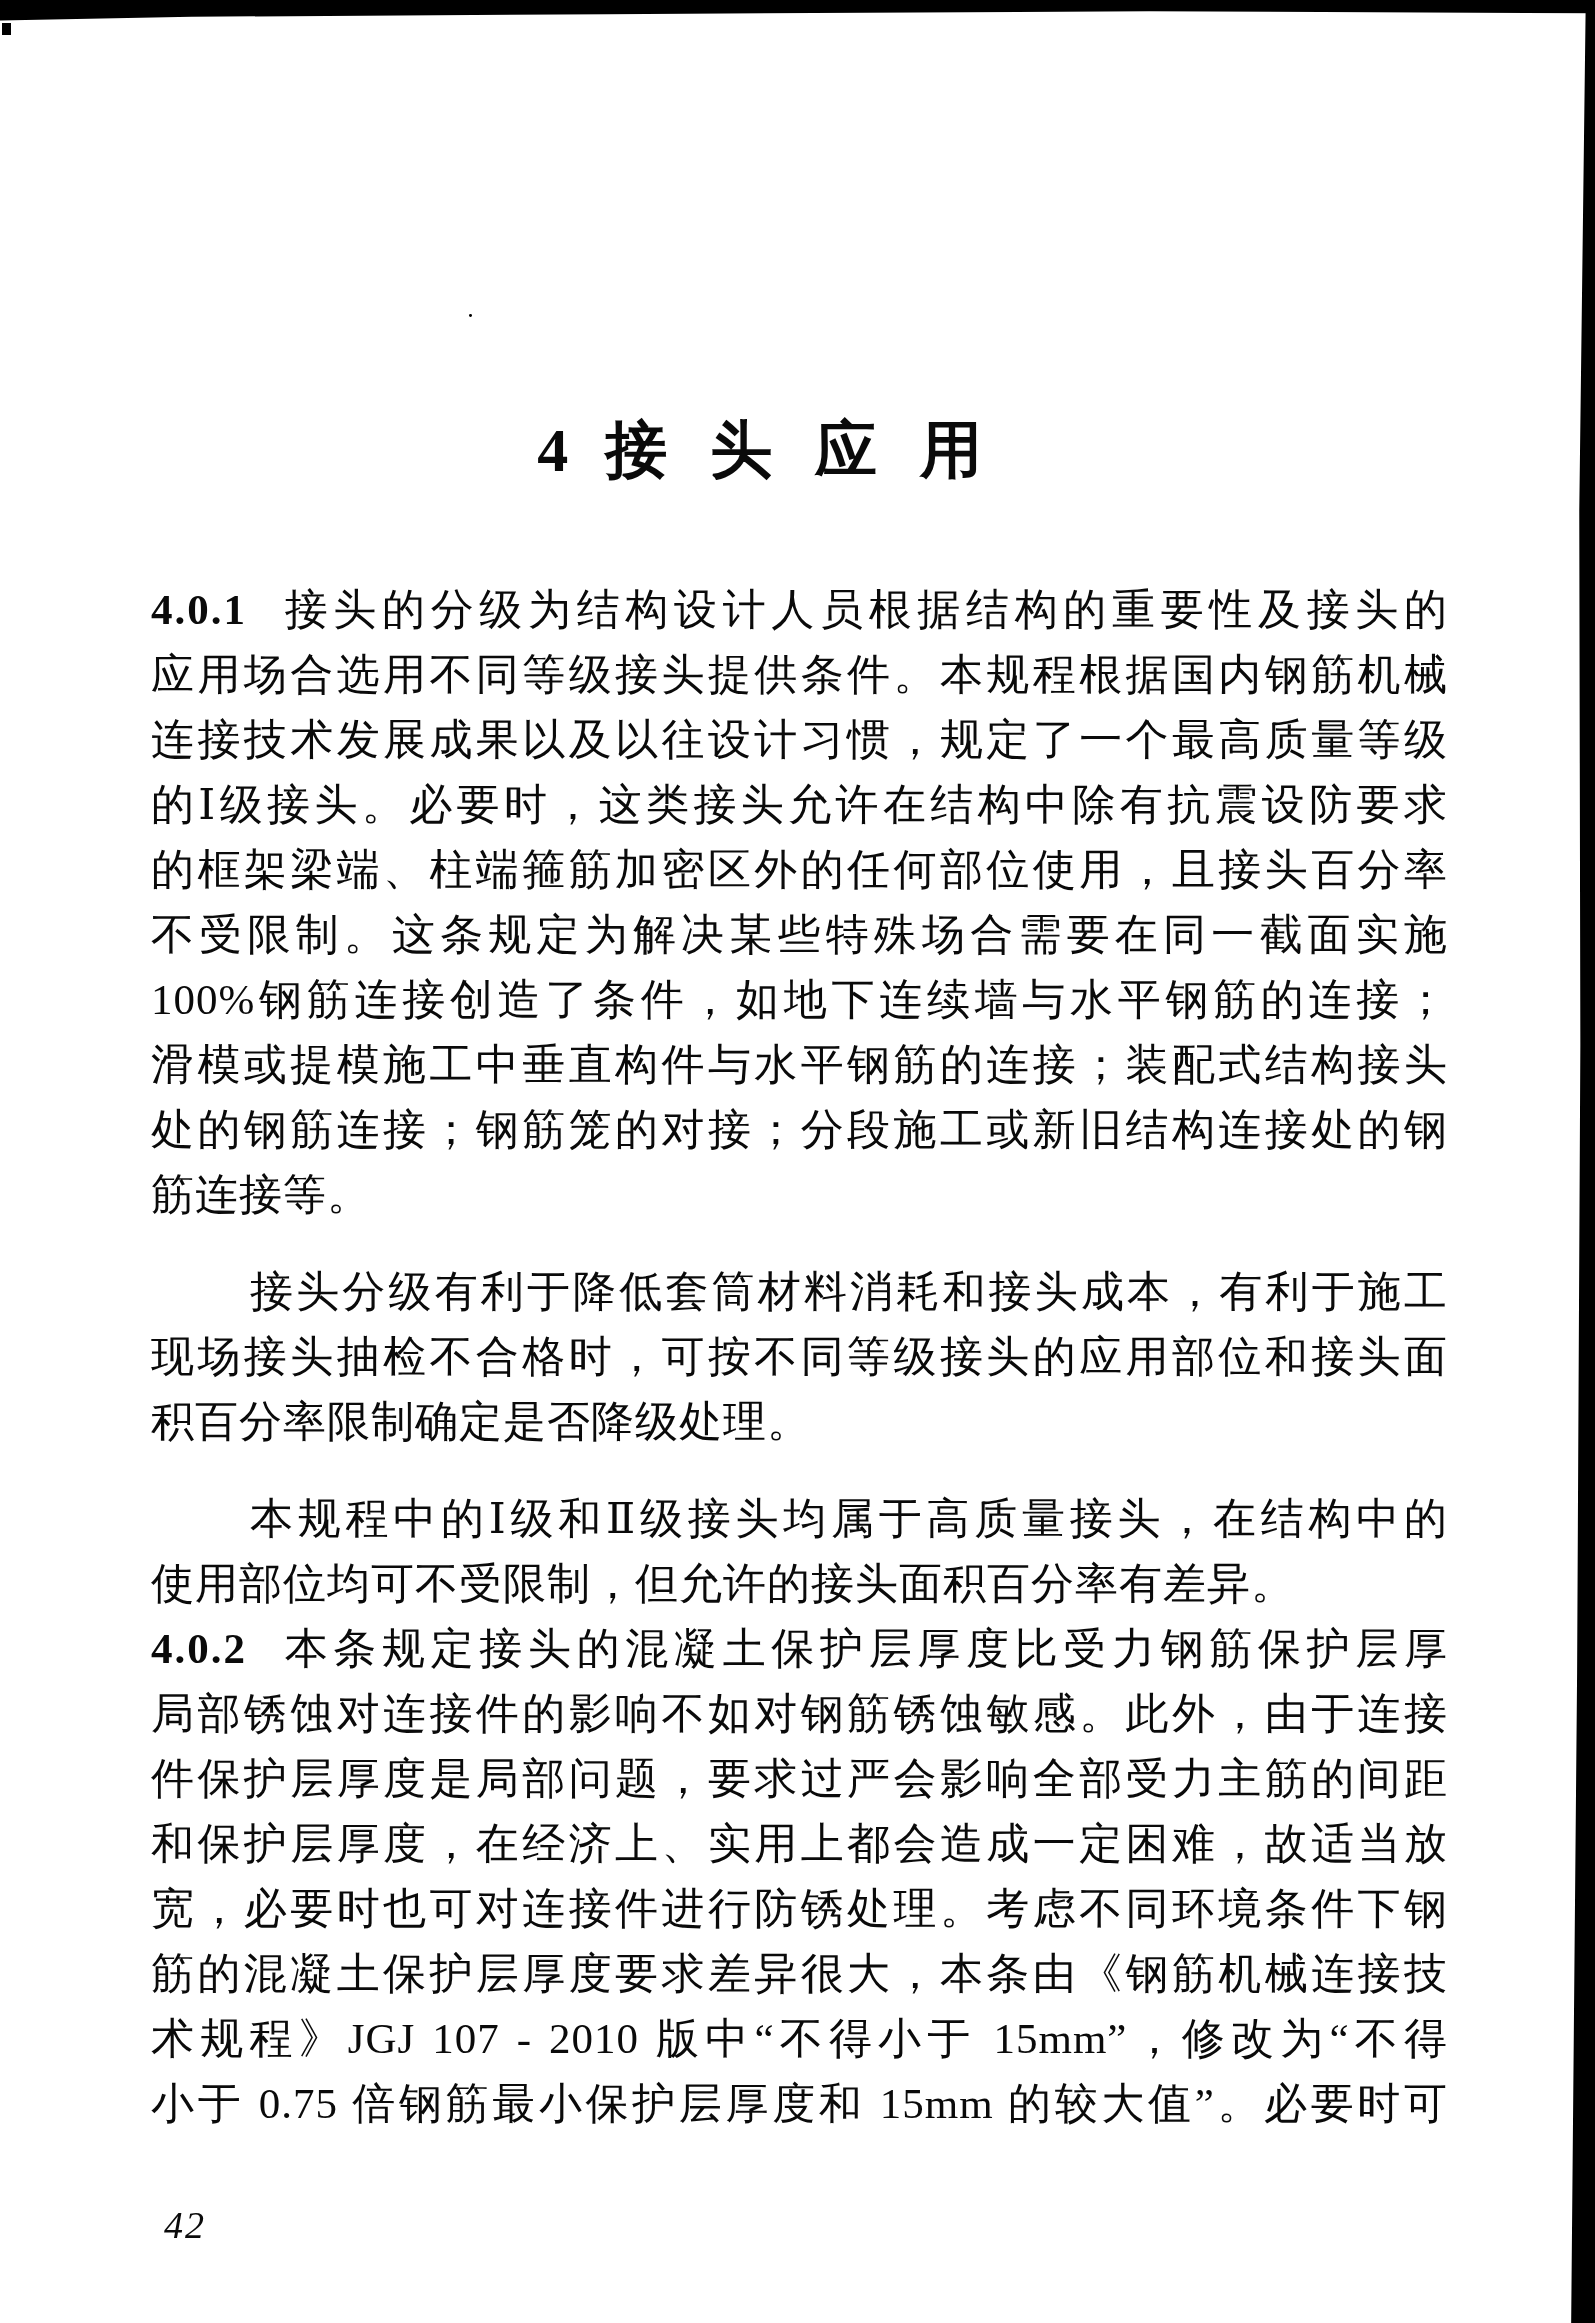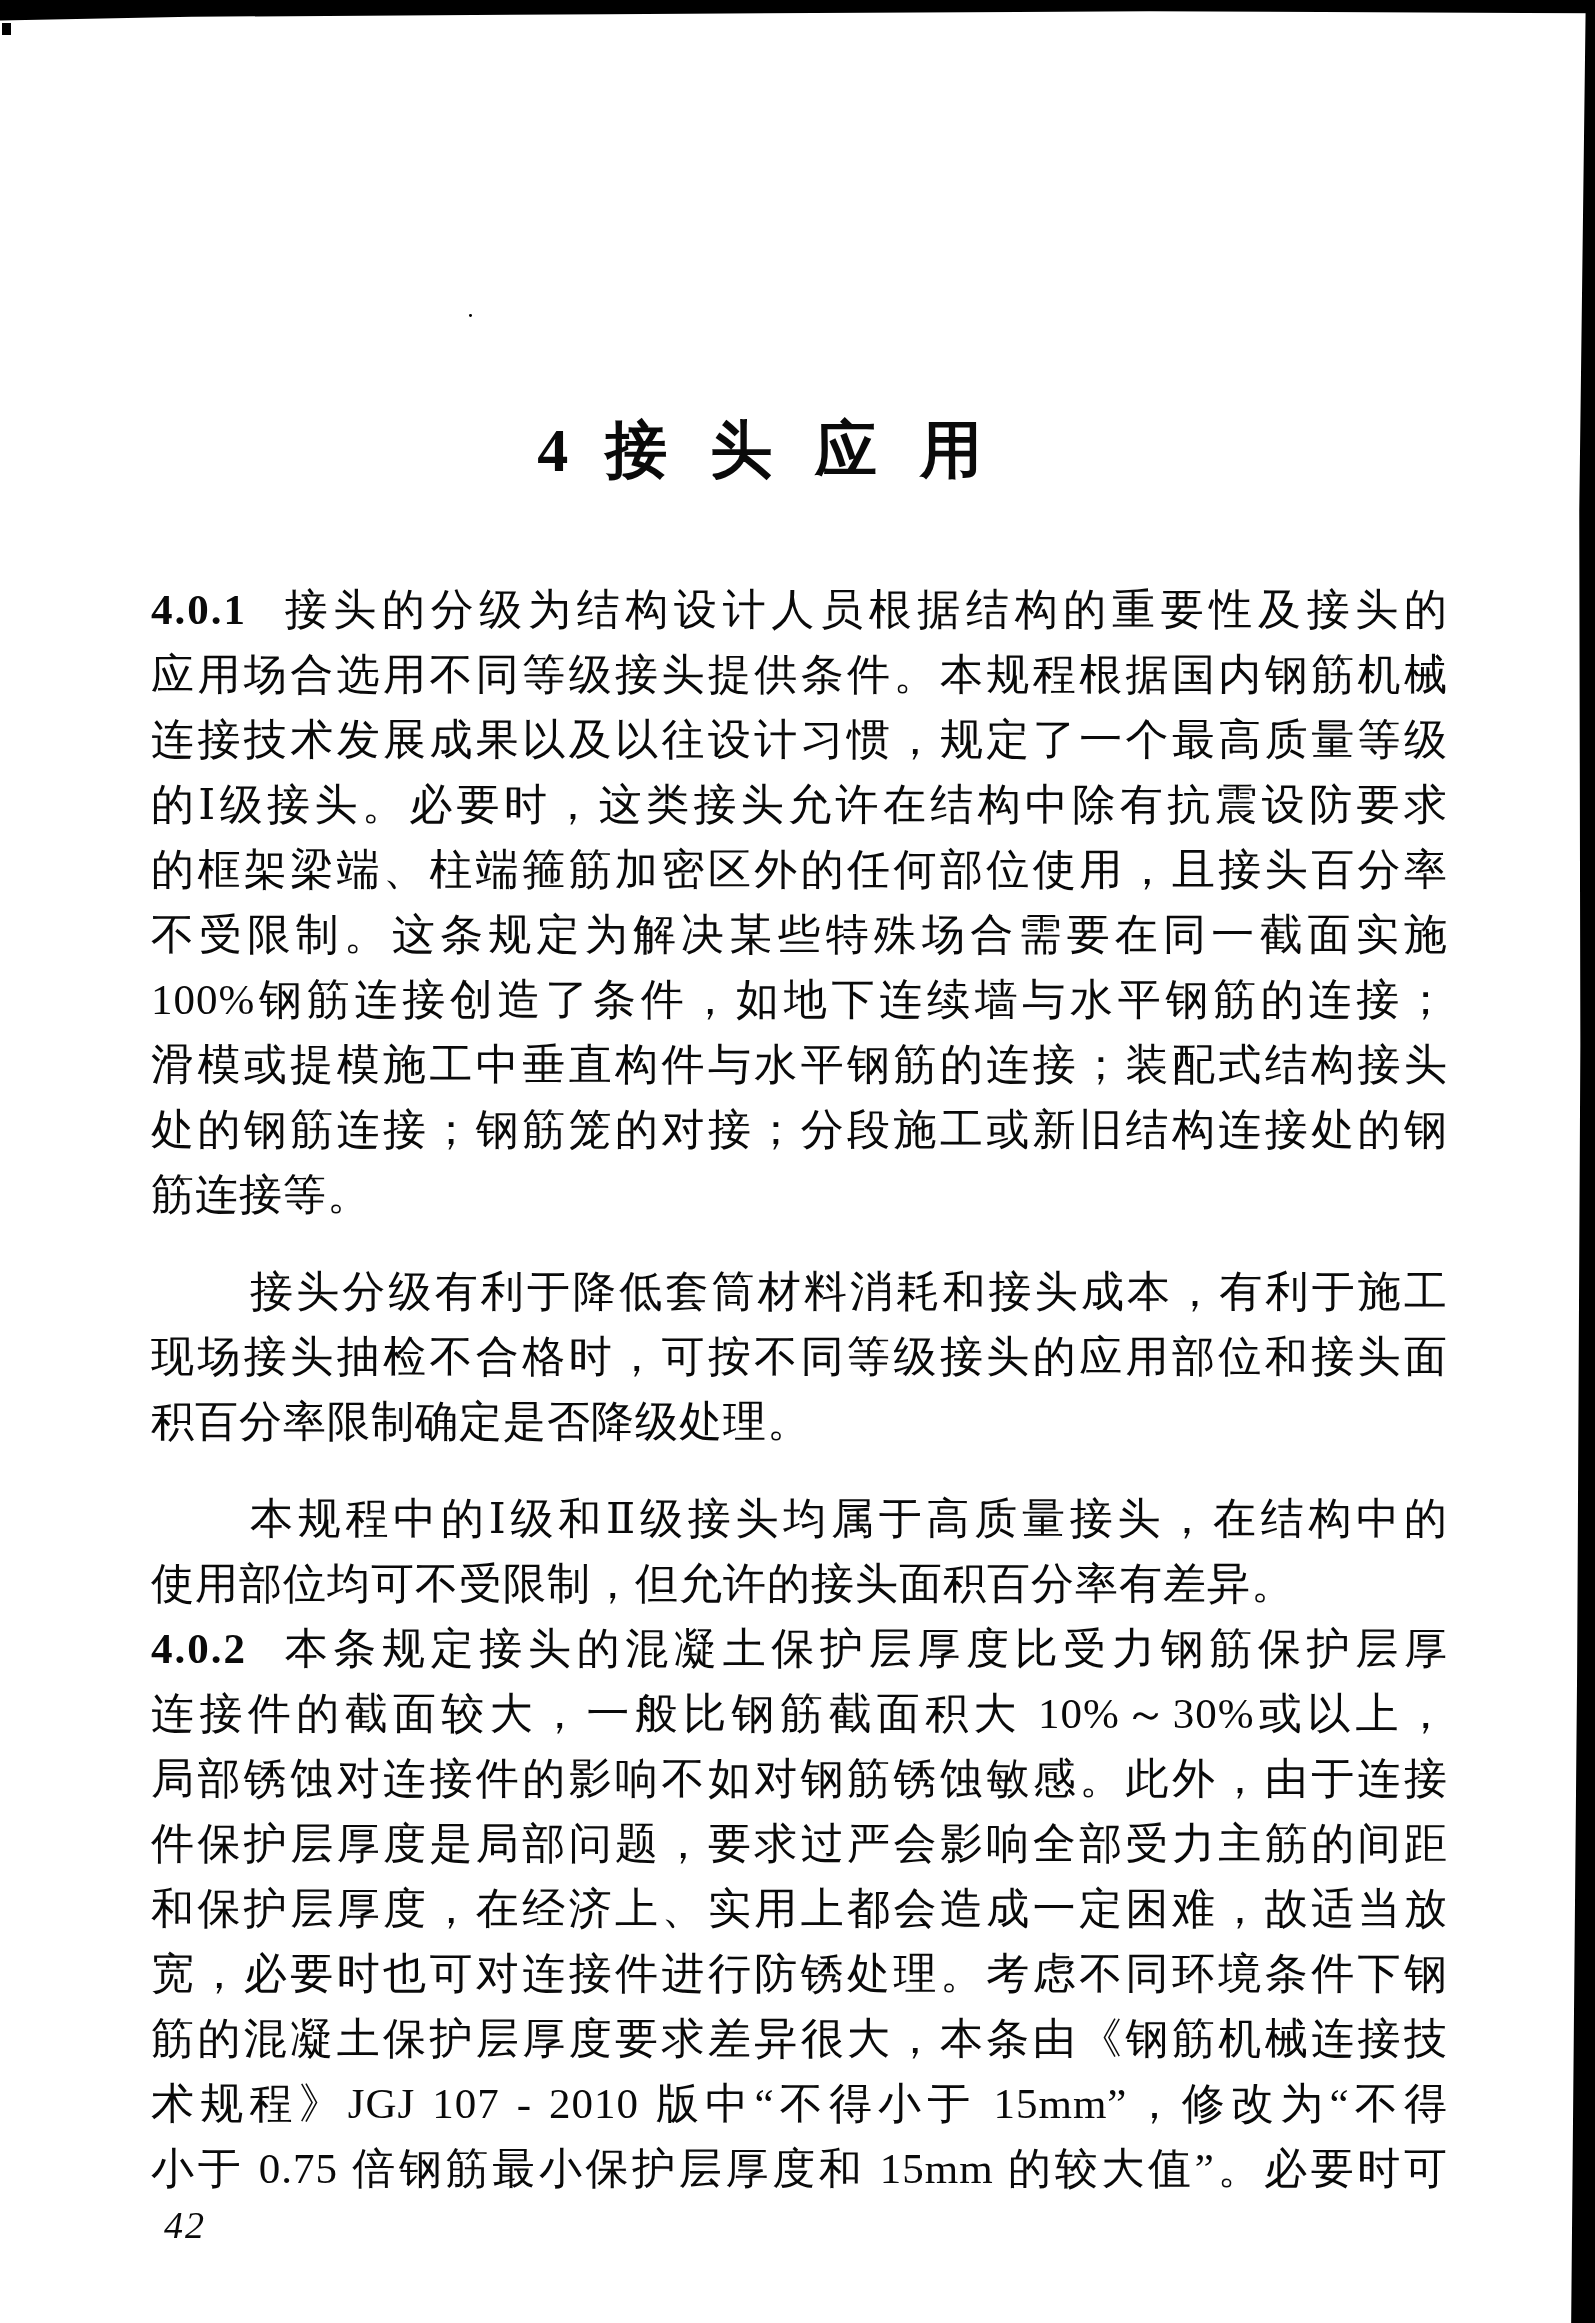--- a/index.html
+++ b/index.html
@@ -89,21 +89,20 @@
   <div class="line end">筋连接等。</div>
 
   <div class="line ind">接头分级有利于降低套筒材料消耗和接头成本，有利于施工</div>
   <div class="line">现场接头抽检不合格时，可按不同等级接头的应用部位和接头面</div>
   <div class="line end">积百分率限制确定是否降级处理。</div>
 
   <div class="line ind">本规程中的Ⅰ级和Ⅱ级接头均属于高质量接头，在结构中的</div>
   <div class="line end">使用部位均可不受限制，但允许的接头面积百分率有差异。</div>
 
   <div class="line"><span class="lbl">4.0.2</span><span>本条规定接头的混凝土保护层厚度比受力钢筋保护层厚</span></div>
-  <div class="line">连接件的截面较大，一般比钢筋截面积大 10%～30%或以上，</div>
   <div class="line">局部锈蚀对连接件的影响不如对钢筋锈蚀敏感。此外，由于连接</div>
   <div class="line">件保护层厚度是局部问题，要求过严会影响全部受力主筋的间距</div>
   <div class="line">和保护层厚度，在经济上、实用上都会造成一定困难，故适当放</div>
   <div class="line">宽，必要时也可对连接件进行防锈处理。考虑不同环境条件下钢</div>
   <div class="line">筋的混凝土保护层厚度要求差异很大，本条由《钢筋机械连接技</div>
   <div class="line">术规程》JGJ 107 - 2010 版中“不得小于 15mm”，修改为“不得</div>
   <div class="line">小于 0.75 倍钢筋最小保护层厚度和 15mm 的较大值”。必要时可</div>
 </div>
 
 <div class="pagenum">42</div>

